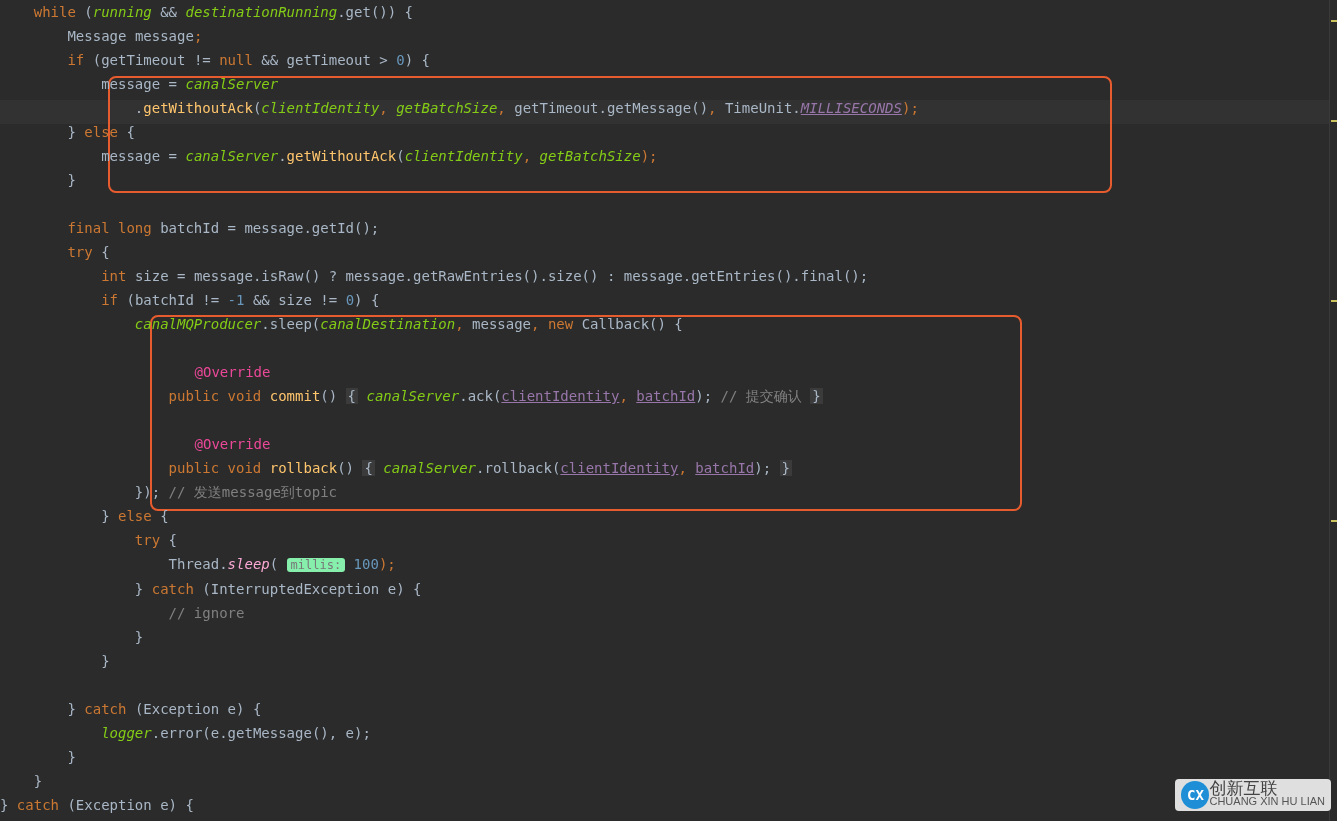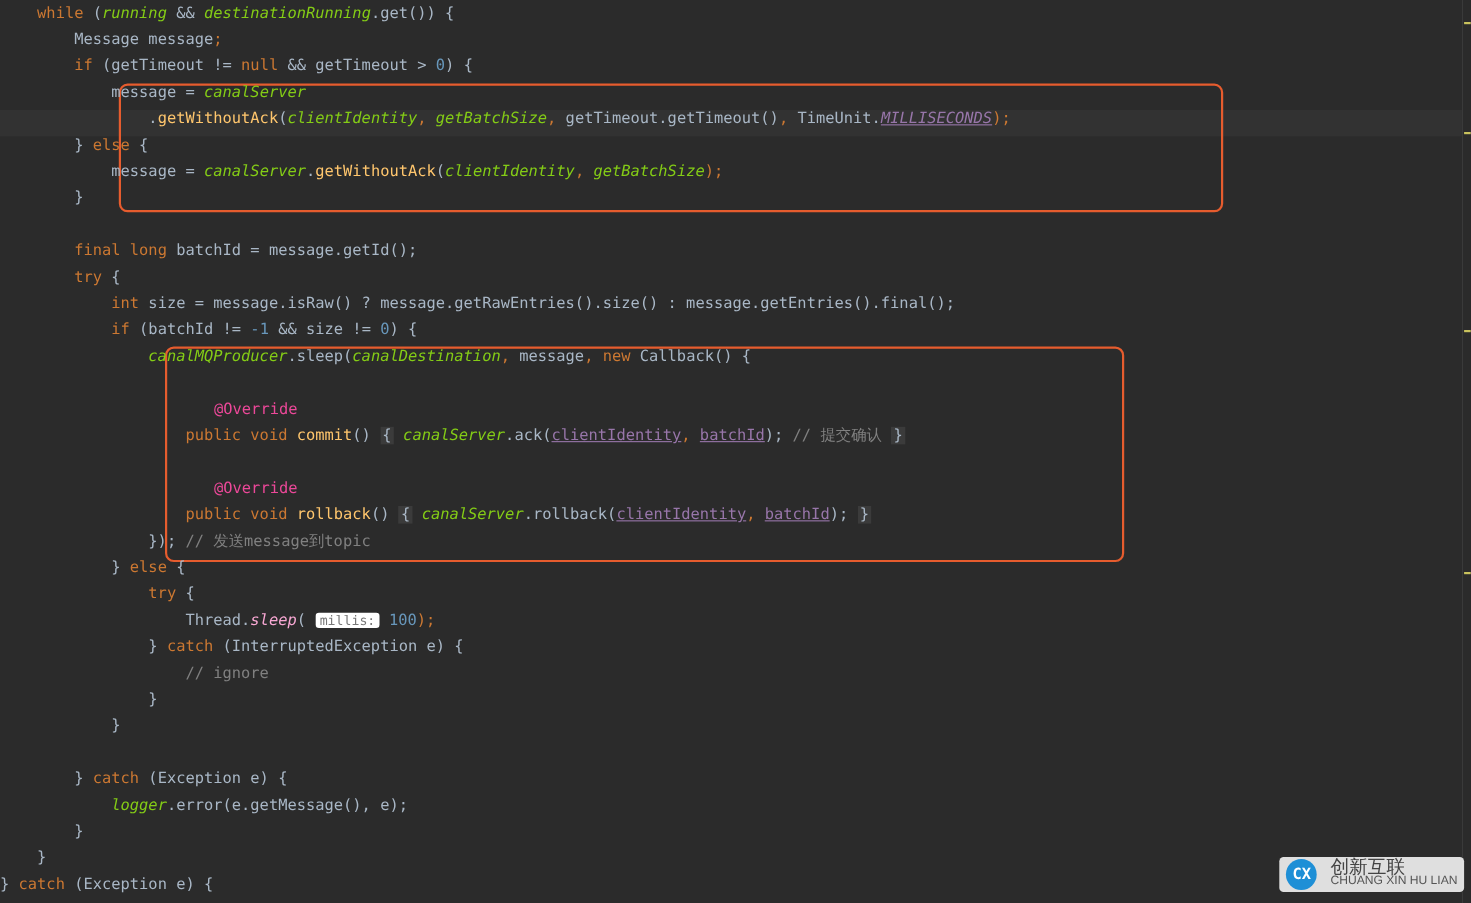--- a/index.html
+++ b/index.html
@@ -42,30 +42,30 @@
   
   .kw { color:#cc7832; }
   .num { color:#6897bb; }
   .com { color:#808080; }
   .fn  { color:#ffc66d;margin-top:32px; }          
   .fn2 { color:#f9a8d4; }          
   .ann { color:#ec4899;margin-left:26px; }          
   .fldI{ color:#84cc16; font-style:italic; }
   .stat{ color:#9876aa; font-style:italic;text-decoration:underline; }
   .paramU{ color:#9876aa; text-decoration:underline; }
-  .hint{ color:#787878; background:#ffffff; padding:0 4px; border-radius:3px; font-size:12px;}
+  .hint{ color:#787878; background:#86efac; padding:0 4px; border-radius:3px; font-size:12px;}
   .hlbg { background:#3b3b3b; padding:0 2px;}
   .ital { font-style:italic; }
 
   .watermark {
     position:absolute;
     right:6px; bottom:10px;
     z-index:6;
     display:flex; align-items:center;
-    gap:12px;
+    gap:0;
     background:rgba(255,255,255,0.85);
     border-radius:4px;
     padding:2px 6px;
   }
   .watermark .logo{
     width:28px;height:28px;border-radius:50%;
     background:#1e8fd6;
     display:flex;align-items:center;justify-content:center;
     color:#fff;font-weight:bold;font-size:14px;
   }
@@ -81,21 +81,21 @@
 
   <div class="line-hl" style="top:100px;"></div>
 
   <div class="box" style="left:108px; top:76px; width:1004px; height:117px;"></div>
   <div class="box" style="left:150px; top:315px; width:872px; height:196px;"></div>
 
   <pre class="code">    <span class="kw">while</span><span> (</span><span class="fldI">running</span><span> &amp;&amp; </span><span class="fldI">destinationRunning</span><span>.get()) {</span>
         <span>Message </span><span>message</span><span class="kw">;</span>
         <span class="kw">if </span><span>(getTimeout != </span><span class="kw">null</span><span> &amp;&amp; getTimeout &gt; </span><span class="num">0</span><span>) {</span>
             <span>message </span><span>= </span><span class="fldI">canalServer</span>
-                <span>.</span><span class="fn">getWithoutAck</span><span>(</span><span class="fldI">clientIdentity</span><span class="kw">, </span><span class="fldI">getBatchSize</span><span class="kw">, </span><span>getTimeout.getTimeout()</span><span class="kw">, </span><span>TimeUnit.</span><span class="stat">MILLISECONDS</span><span class="kw">);</span>
+                <span>.</span><span class="fn">getWithoutAck</span><span>(</span><span class="fldI">clientIdentity</span><span class="kw">, </span><span class="fldI">getBatchSize</span><span class="kw">, </span><span>getTimeout.getMessage()</span><span class="kw">, </span><span>TimeUnit.</span><span class="stat">MILLISECONDS</span><span class="kw">);</span>
         <span>} </span><span class="kw">else</span><span> {</span>
             <span>message </span><span>= </span><span class="fldI">canalServer</span><span>.</span><span class="fn">getWithoutAck</span><span>(</span><span class="fldI">clientIdentity</span><span class="kw">, </span><span class="fldI">getBatchSize</span><span class="kw">);</span>
         <span>}</span>
 
         <span class="kw">final long </span><span>batchId = message.getId();</span>
         <span class="kw">try </span><span>{</span>
             <span class="kw">int </span><span>size = message.isRaw() ? message.getRawEntries().size() : message.getEntries().final();</span>
             <span class="kw">if </span><span>(batchId != </span><span class="num">-1</span><span> &amp;&amp; size != </span><span class="num">0</span><span>) {</span>
                 <span class="fldI">canalMQProducer</span><span>.sleep(</span><span class="fldI">canalDestination</span><span class="kw">, </span><span>message</span><span class="kw">, </span><span class="kw">new </span><span>Callback() {</span>
 

